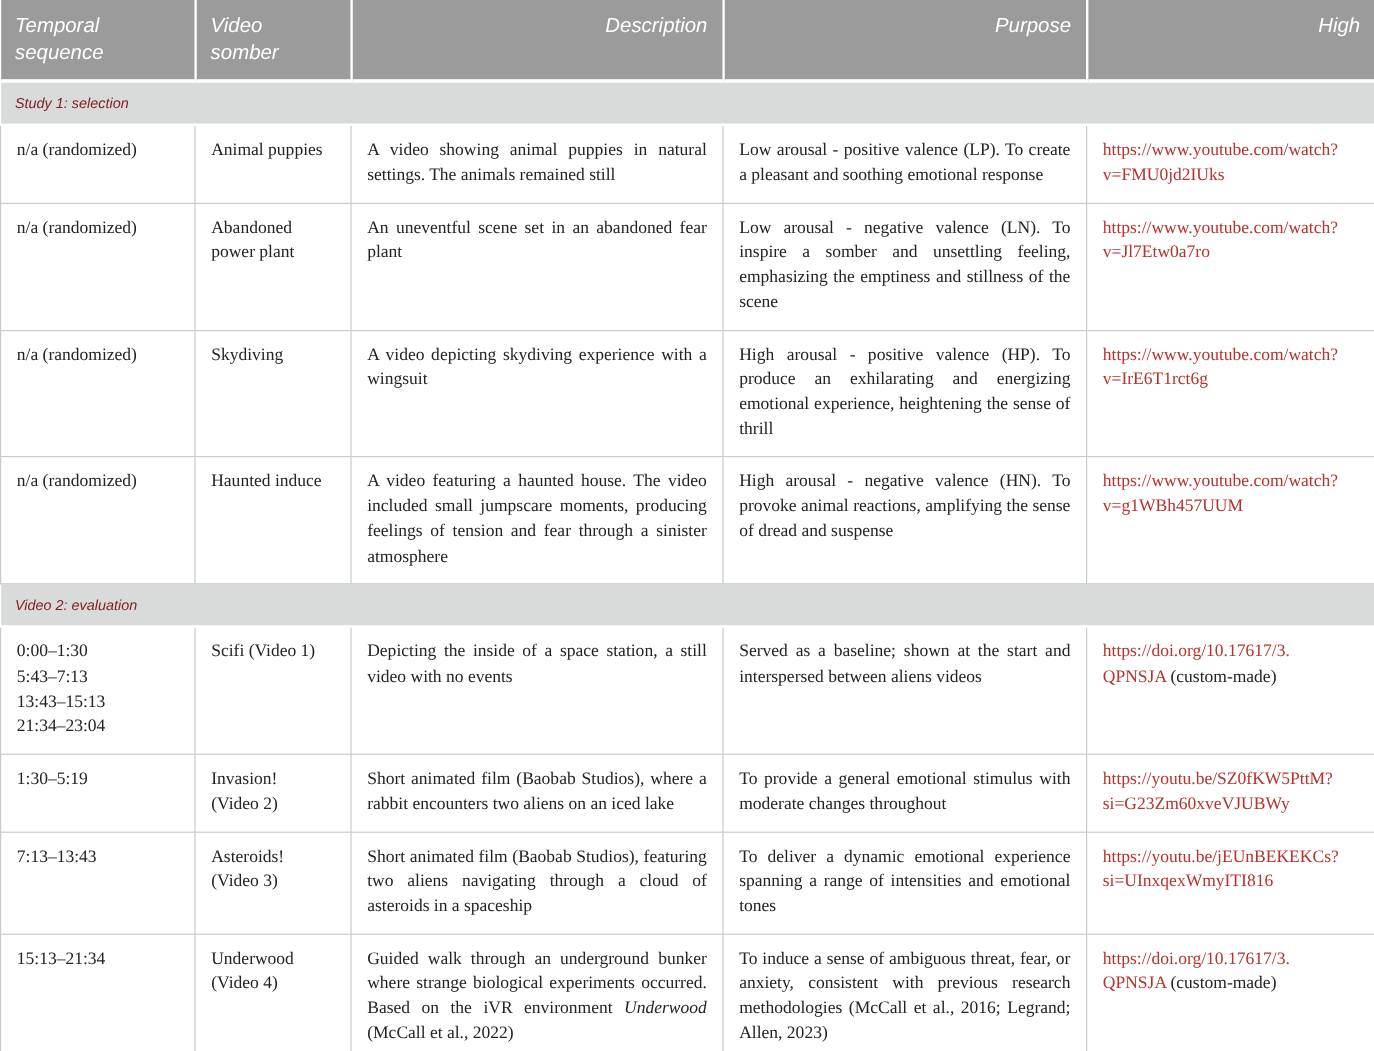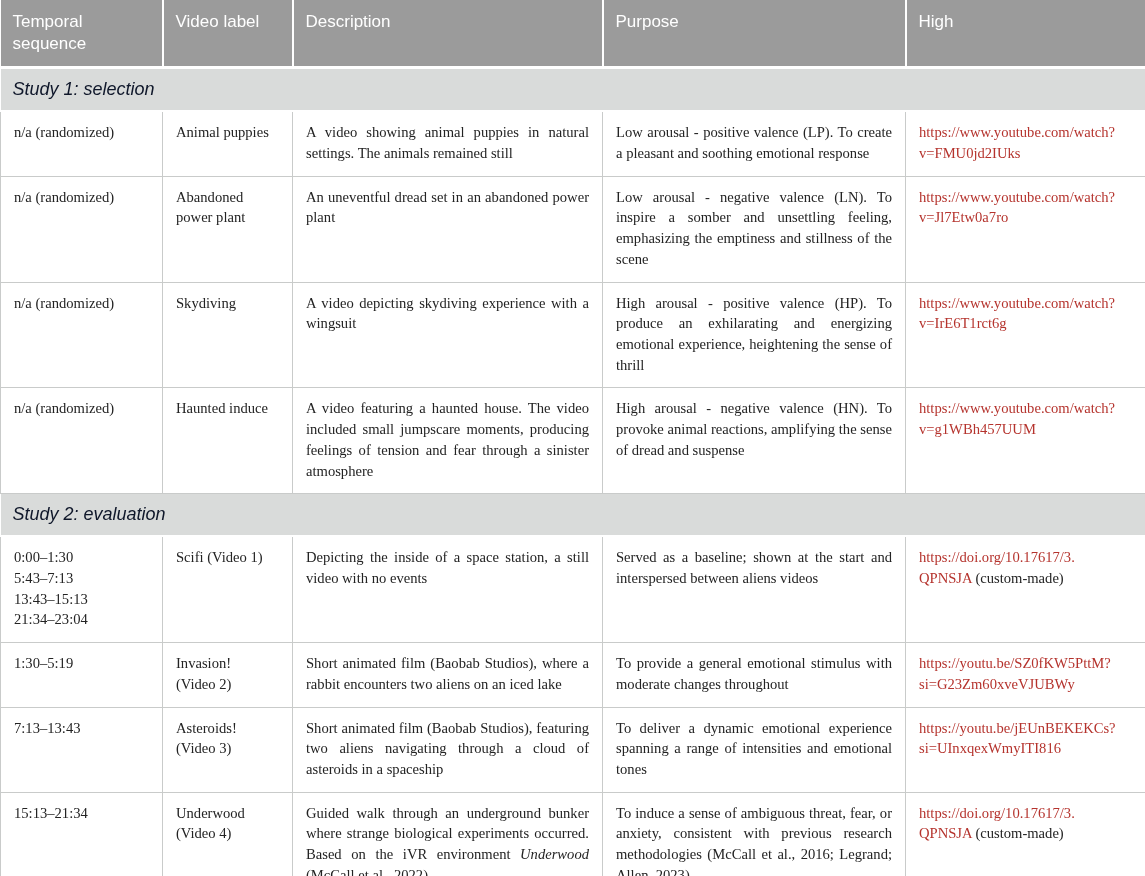--- a/index.html
+++ b/index.html
@@ -17,30 +17,31 @@
     background:var(--header-bg);
     color:#ffffff;
     font-family:"Liberation Sans",sans-serif;
     font-size:17px;
     font-weight:400;
     vertical-align:top;
     padding:11px 12px;
     border-right:2px solid #ffffff;
     border-bottom:3px solid #ffffff;
     line-height:1.3;
+    font-style:italic;
   }
   thead th:last-child{border-right:none;}
   th.al{text-align:left;}
-  th.ac{text-align:left;}
+  th.ac{text-align:right;}
   tr.section-row td{
     background:var(--section-bg);
     font-family:"Liberation Sans",sans-serif;
     font-style:italic;
-    font-size:18px;
-    color:#0f172a;
+    font-size:12px;
+    color:#7f1d1d;
     padding:10px 12px;
     border-top:1px solid #ffffff;
     border-bottom:2px solid #ffffff;
   }
   td.data{
     border:1px solid var(--border-color);
     vertical-align:top;
     padding:10px 13px 12px 13px;
     font-family:"Liberation Serif","DejaVu Serif",serif;
     font-size:14.6px;
@@ -65,60 +66,60 @@
   <colgroup>
     <col style="width:162px">
     <col style="width:130px">
     <col style="width:310px">
     <col style="width:303px">
     <col style="width:240px">
   </colgroup>
   <thead>
     <tr>
       <th class="al">Temporal sequence</th>
-      <th class="al">Video label</th>
+      <th class="al">Video somber</th>
       <th class="ac">Description</th>
       <th class="ac">Purpose</th>
       <th class="ac">High</th>
     </tr>
   </thead>
   <tbody>
       <tr class="section-row">
         <td colspan="5">Study 1: selection</td>
       </tr>
       <tr>
         <td class="data">n/a (randomized)</td>
         <td class="data">Animal puppies</td>
         <td class="data just">A video showing animal puppies in natural settings. The animals remained still</td>
         <td class="data just">Low arousal - positive valence (LP). To create a pleasant and soothing emotional response</td>
         <td class="data cell-link"><a class="video-link">https://www.youtube.com/watch?<br>v=FMU0jd2IUks</a></td>
       </tr>
       <tr>
         <td class="data">n/a (randomized)</td>
         <td class="data">Abandoned<br>power plant</td>
-        <td class="data just">An uneventful dread set in an abandoned power plant</td>
+        <td class="data just">An uneventful scene set in an abandoned fear plant</td>
         <td class="data just">Low arousal - negative valence (LN). To inspire a somber and unsettling feeling, emphasizing the emptiness and stillness of the scene</td>
         <td class="data cell-link"><a class="video-link">https://www.youtube.com/watch?<br>v=Jl7Etw0a7ro</a></td>
       </tr>
       <tr>
         <td class="data">n/a (randomized)</td>
         <td class="data">Skydiving</td>
         <td class="data just">A video depicting skydiving experience with a wingsuit</td>
         <td class="data just">High arousal - positive valence (HP). To produce an exhilarating and energizing emotional experience, heightening the sense of thrill</td>
         <td class="data cell-link"><a class="video-link">https://www.youtube.com/watch?<br>v=IrE6T1rct6g</a></td>
       </tr>
       <tr>
         <td class="data">n/a (randomized)</td>
         <td class="data">Haunted induce</td>
         <td class="data just">A video featuring a haunted house. The video included small jumpscare moments, producing feelings of tension and fear through a sinister atmosphere</td>
         <td class="data just">High arousal - negative valence (HN). To provoke animal reactions, amplifying the sense of dread and suspense</td>
         <td class="data cell-link"><a class="video-link">https://www.youtube.com/watch?<br>v=g1WBh457UUM</a></td>
       </tr>
       <tr class="section-row">
-        <td colspan="5">Study 2: evaluation</td>
+        <td colspan="5">Video 2: evaluation</td>
       </tr>
       <tr>
         <td class="data">0:00–1:30<br>5:43–7:13<br>13:43–15:13<br>21:34–23:04</td>
         <td class="data">Scifi (Video 1)</td>
         <td class="data just">Depicting the inside of a space station, a still video with no events</td>
         <td class="data just">Served as a baseline; shown at the start and interspersed between aliens videos</td>
         <td class="data cell-link"><a class="video-link">https://doi.org/10.17617/3.<br>QPNSJA</a><span class="link-suffix"> (custom-made)</span></td>
       </tr>
       <tr>
         <td class="data">1:30–5:19</td>

